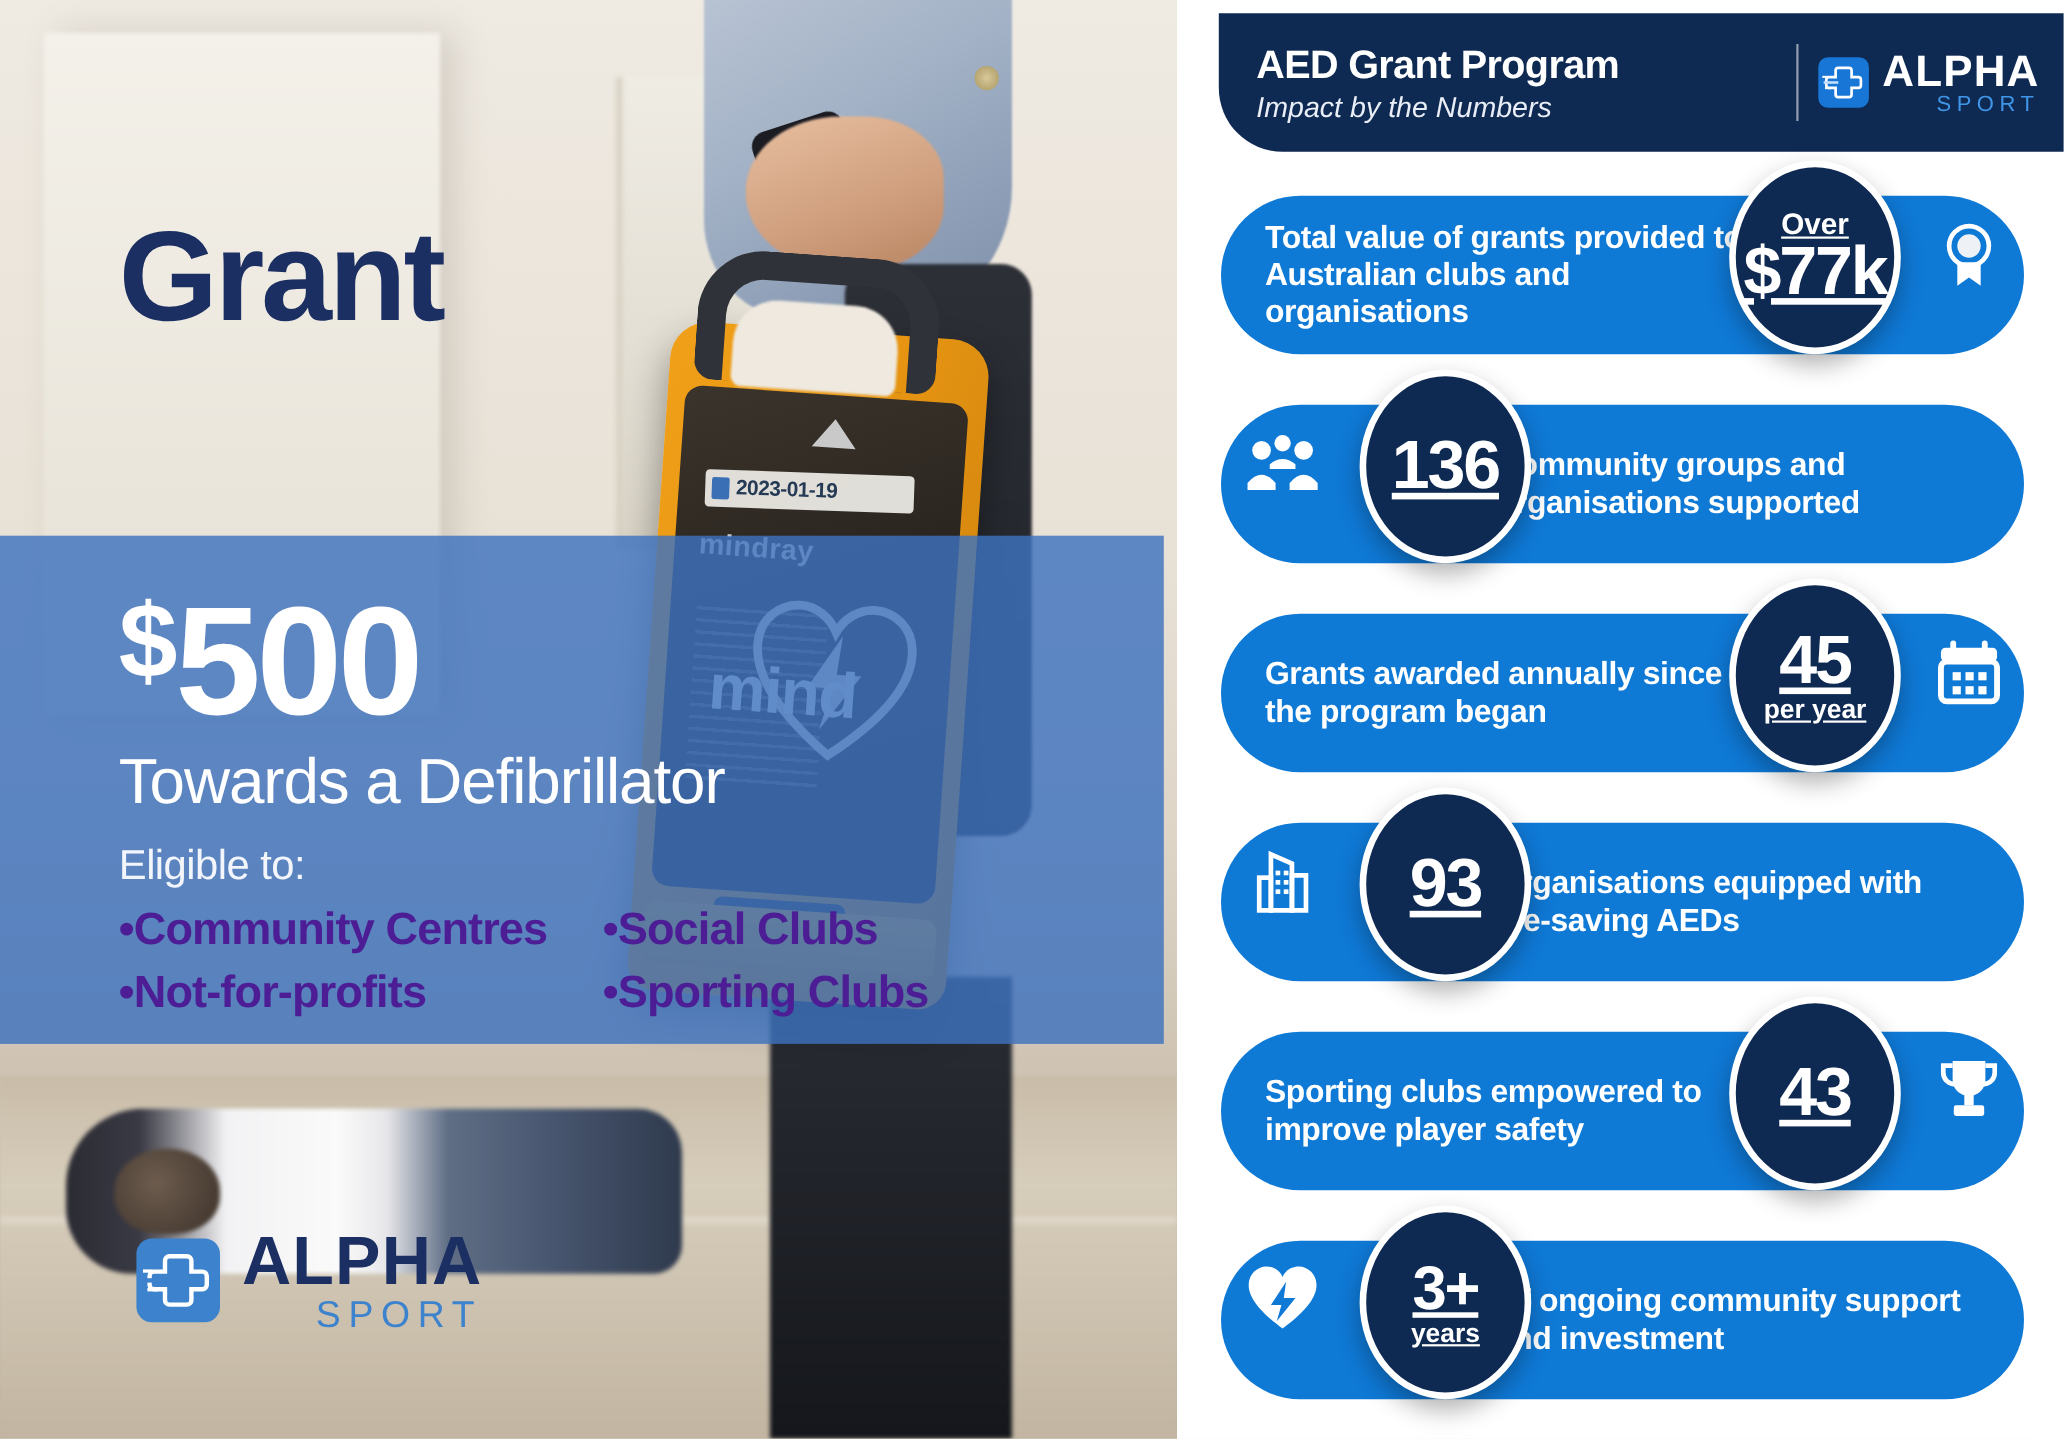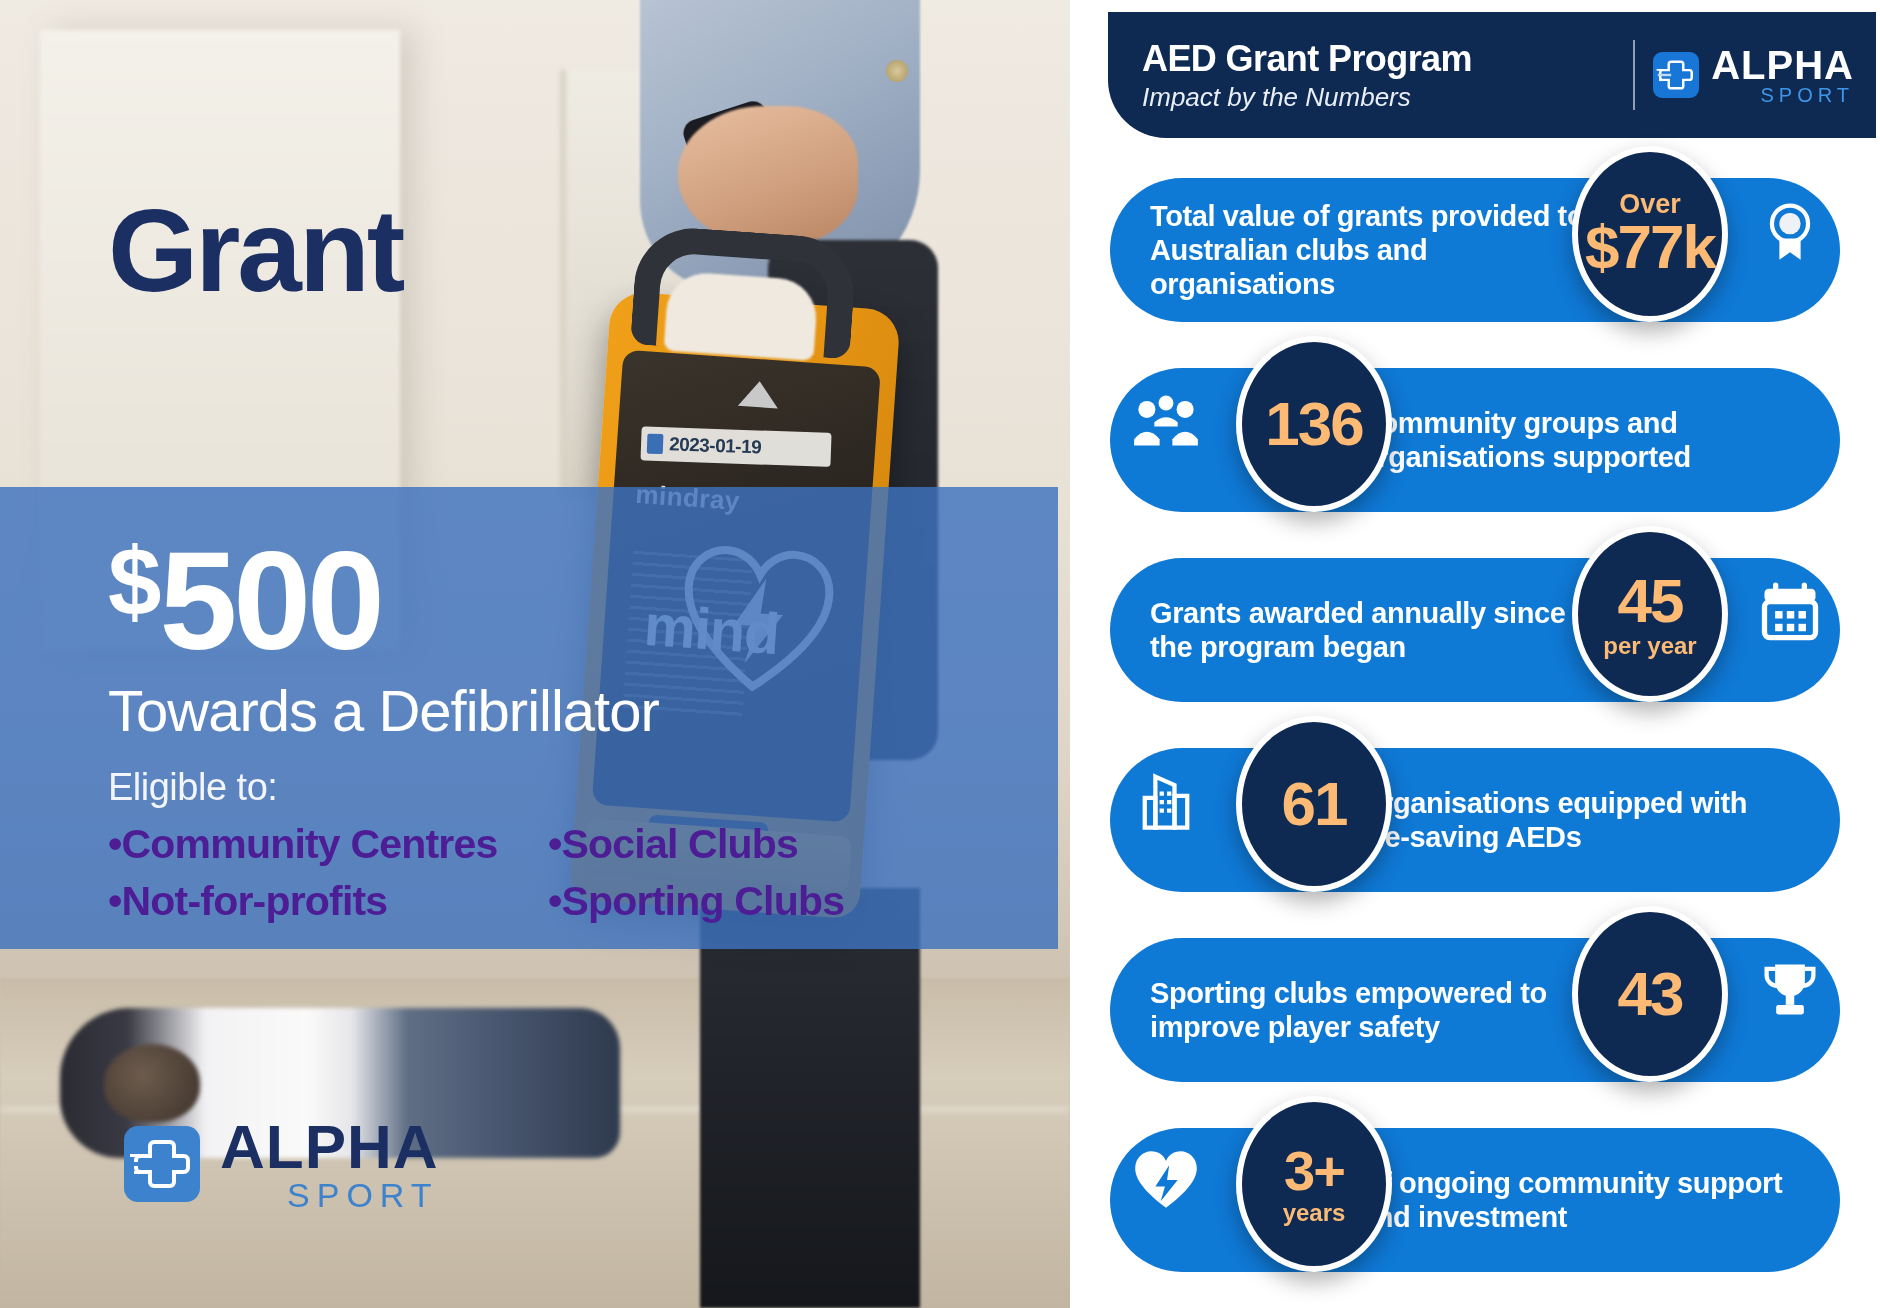--- a/index.html
+++ b/index.html
@@ -235,21 +235,21 @@
   
   .row.text-right .pill{ padding-left:250px; padding-right:40px; }
   .row.text-right .bigicon{ position:absolute; left:46px; top:50px; }
 
   .circle{
     position:absolute; top:0; width:156px; height:176px;
     background:#0f2a52; border-radius:50%;
     border:6px solid #ffffff;
     box-shadow:0 10px 22px rgba(0,0,0,.30);
     display:flex; flex-direction:column; align-items:center; justify-content:center;
-    color:#fdba74; z-index:4;
+    color:#ffffff; z-index:4;text-decoration:underline;
   }
   .row.text-left .circle{ right:138px; }
   .row.text-right .circle{ left:150px; }
   .c-pre{ font-size:27px; font-weight:700; line-height:1; margin-bottom:-2px;}
   .c-num{ font-size:62px; font-weight:800; line-height:1; letter-spacing:-2px; }
   .c-num.small{ font-size:56px; }
   .c-post{ font-size:24px; font-weight:700; line-height:1; margin-top:2px;}
 
   .bigicon{ width:68px; height:68px; color:#ffffff; }
   .bigicon svg{ width:100%; height:100%; display:block; fill:#ffffff; }
@@ -420,21 +420,21 @@
               <rect x="40" y="45" width="7" height="7" fill="#ffffff"></rect>
             </svg>
           </span>
         </div>
 
         <div class="row text-right">
           <div class="pill">
             <div class="pill-text">Organisations equipped with life-saving AEDs</div>
           </div>
           <div class="circle">
-            <span class="c-num">61</span>
+            <span class="c-num">93</span>
           </div>
           <span class="bigicon">
             <svg viewBox="0 0 64 64" aria-hidden="true">
               <path d="M22 10 L40 18 L40 58 L22 58 Z" fill="none" stroke="#ffffff" stroke-width="4"></path>
               <path d="M40 28 L52 28 L52 58 L40 58 Z" fill="none" stroke="#ffffff" stroke-width="4"></path>
               <rect x="12" y="30" width="10" height="28" fill="none" stroke="#ffffff" stroke-width="4"></rect>
               <rect x="26" y="24" width="4" height="4" fill="#ffffff"></rect>
               <rect x="33" y="24" width="4" height="4" fill="#ffffff"></rect>
               <rect x="26" y="32" width="4" height="4" fill="#ffffff"></rect>
               <rect x="33" y="32" width="4" height="4" fill="#ffffff"></rect>

